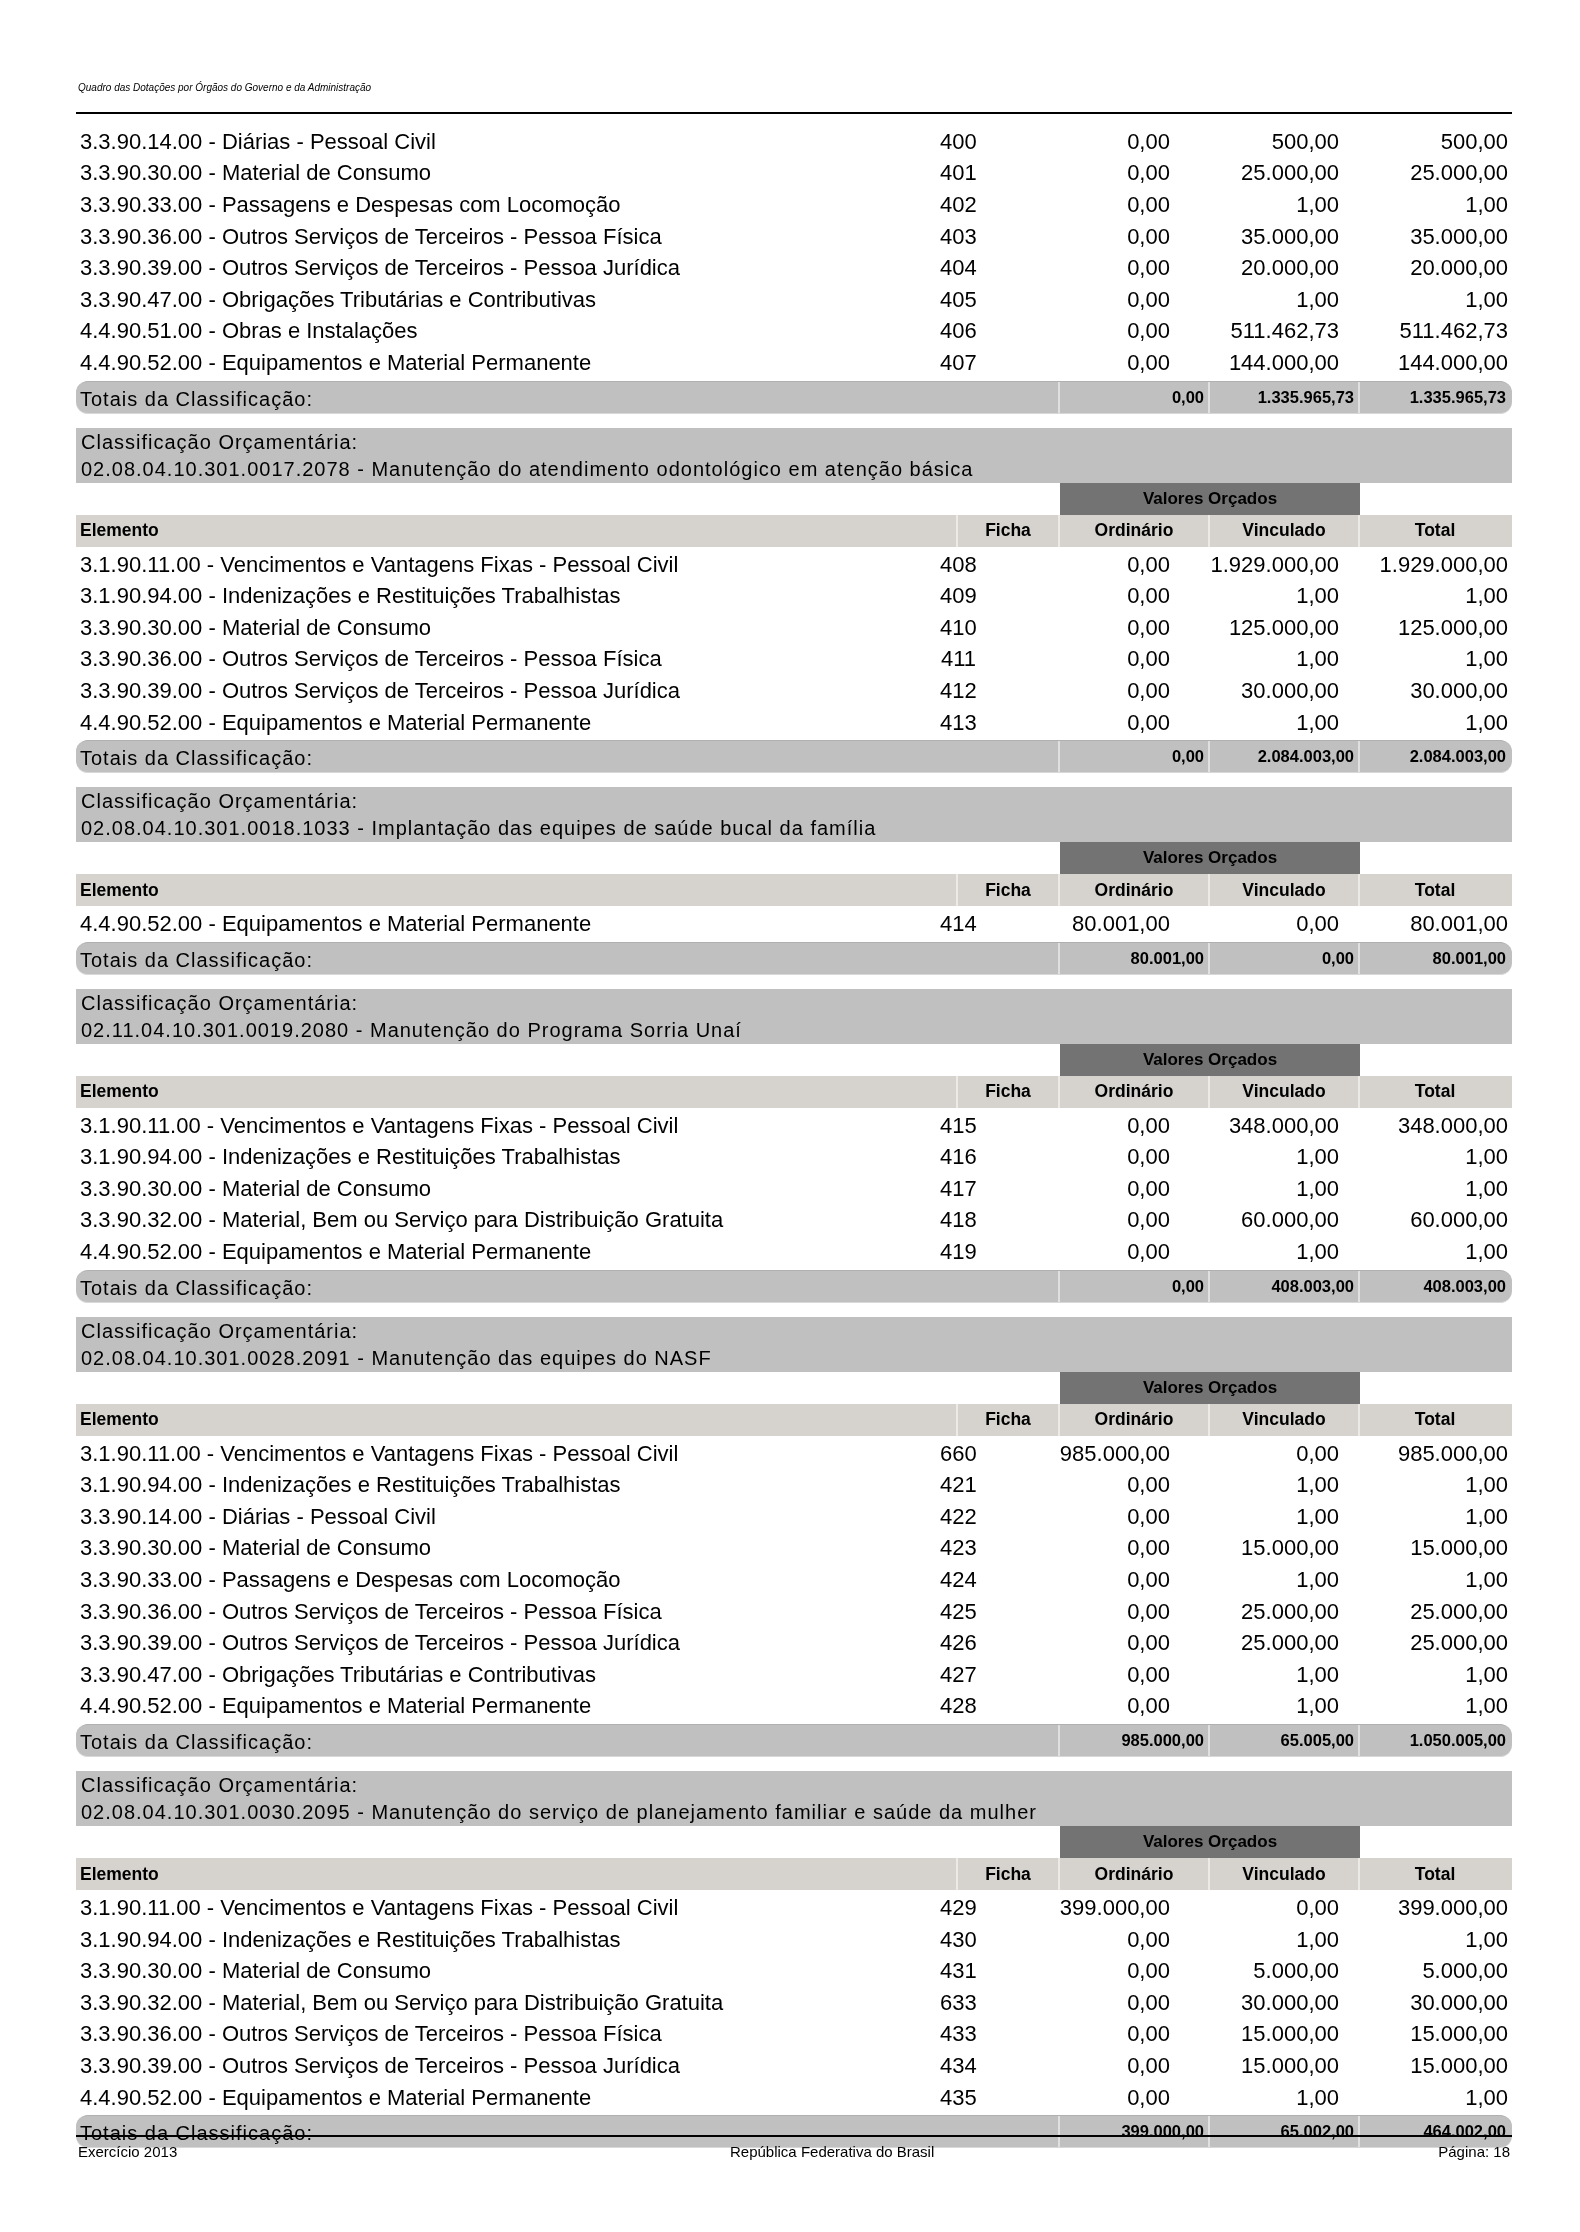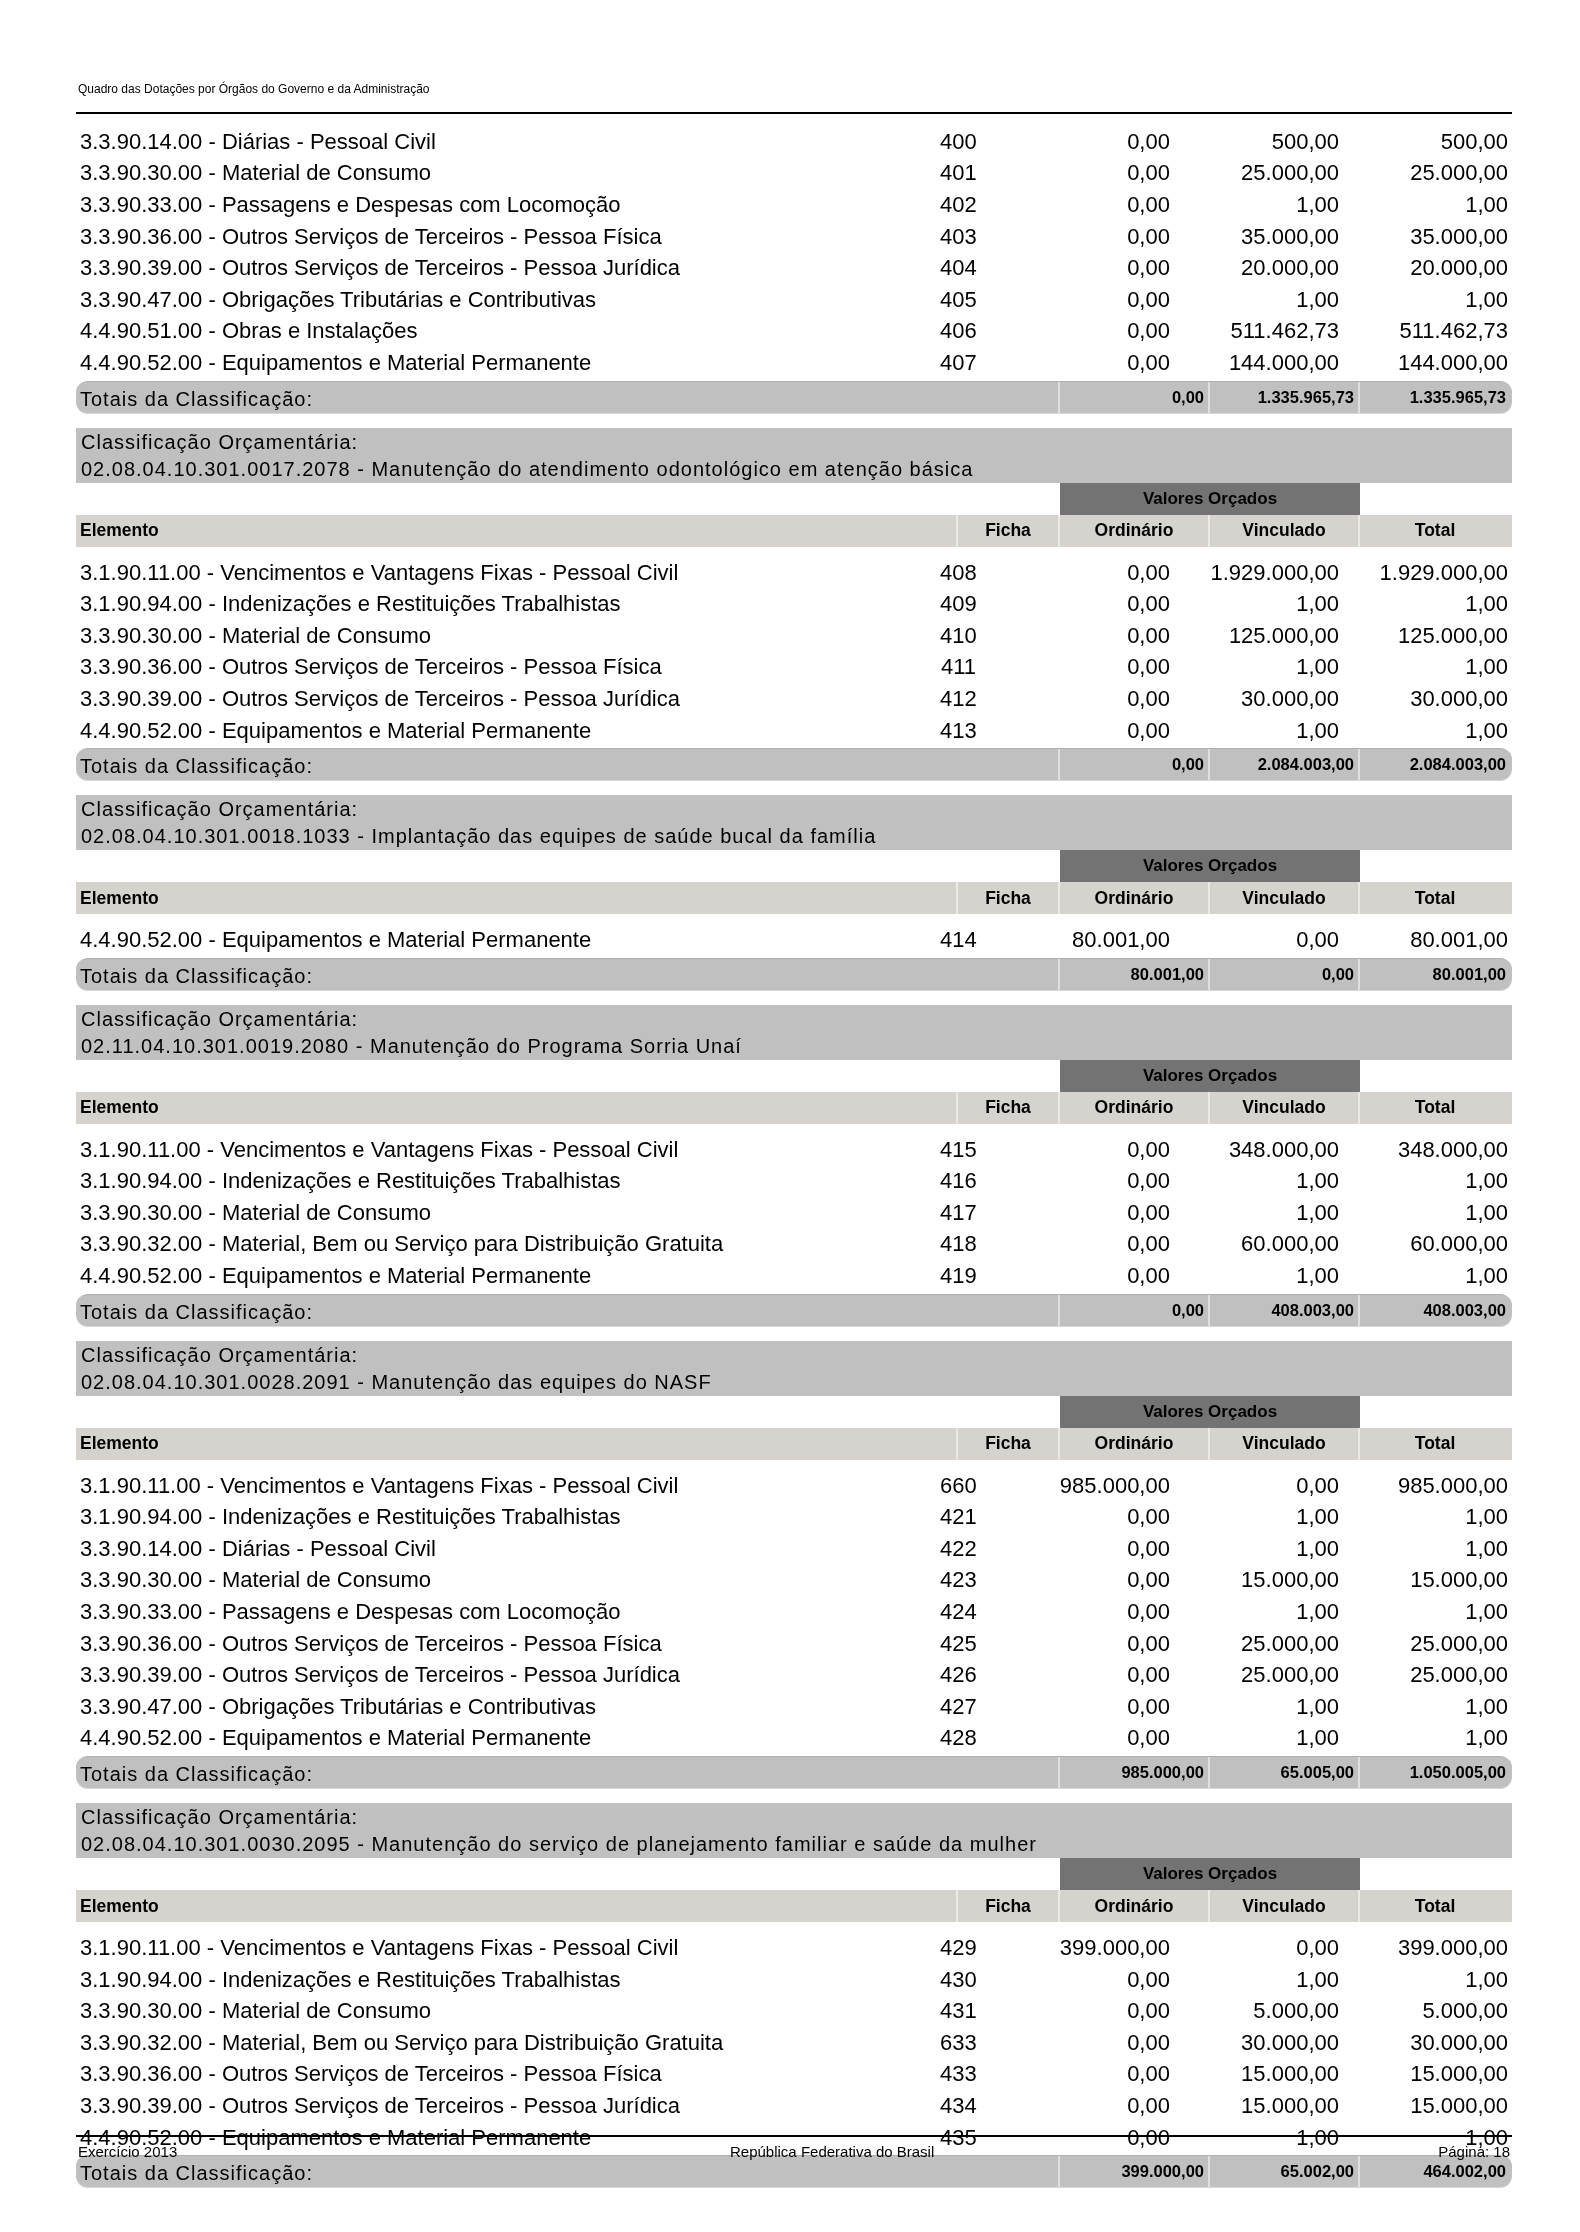--- a/index.html
+++ b/index.html
@@ -1,34 +1,34 @@
 <!DOCTYPE html>
 <html><head>
 <meta charset="utf-8">
 <style>
   html,body{margin:0;padding:0;background:#fff;}
   body{width:1580px;height:2232px;position:relative;overflow:hidden;font-family:"Liberation Sans",sans-serif;color:#000;}
-  .page-title{position:absolute;left:78px;top:82px;font-size:12px;}
+  .page-title{position:absolute;left:78px;top:82px;font-size:10px;font-style:italic;}
   .rule{position:absolute;left:76px;width:1436px;height:2px;background:#000;}
   .content{position:absolute;left:76px;top:126px;width:1436px;}
   .row{display:flex;height:31.6px;align-items:center;font-size:22px;gap:32px;}
   .c-el{width:882px;padding-left:4px;box-sizing:border-box;white-space:nowrap;}
   .c-fi{width:102px;text-align:center;}
   .c-or{width:150px;text-align:right;padding-right:4px;box-sizing:border-box;}
   .c-vi{width:150px;text-align:right;padding-right:4px;box-sizing:border-box;}
   .c-to{width:150px;text-align:right;padding-right:4px;box-sizing:border-box;}
   .totals{display:flex;height:31px;background:#c0c0c0;align-items:center;margin-top:2px;border-top:1px solid #b0b0b0;border-bottom:1px solid #d8d8d8;border-radius:12px;}
   .totals .lab{width:984px;font-size:20px;letter-spacing:1px;padding-left:4px;box-sizing:border-box;padding-top:4px;border-right:2px solid #e0e0e0;height:100%;display:flex;align-items:center;}
   .totals .v{width:150px;text-align:right;font-weight:bold;font-size:16.5px;padding-right:4px;box-sizing:border-box;border-right:2px solid #e0e0e0;height:100%;display:flex;align-items:center;justify-content:flex-end;}
   .totals .v:last-child{border-right:none;}
   .sec-head{margin-top:14px;background:#c0c0c0;height:55px;padding-left:5px;font-size:20px;letter-spacing:1px;line-height:27px;box-sizing:border-box;padding-top:1px;}
   .valores{display:flex;height:32px;}
   .valores .sp{width:984px;}
   .valores .vo{width:300px;background:#737373;text-align:center;font-weight:bold;font-size:17px;line-height:32px;border-right:1px solid #fff;}
-  .colhead{display:flex;height:32px;background:#d6d3ce;font-weight:bold;font-size:17.5px;align-items:flex-end;margin-bottom:10px;}
+  .colhead{display:flex;height:32px;background:#d6d3ce;font-weight:bold;font-size:17.5px;align-items:flex-end;margin-bottom:2px;}
   .colhead>div{height:100%;display:flex;align-items:center;box-sizing:border-box;border-right:2px solid #eceae6;}
   .colhead>div:last-child{border-right:none;}
   .colhead .c-el{padding-left:4px;}
   .colhead .c-fi,.colhead .c-or,.colhead .c-vi,.colhead .c-to{justify-content:center;padding-right:0;}
   .footer{position:absolute;top:2143px;font-size:15px;color:#000000;}
 </style>
 </head>
 <body>
 
 <div class="page-title">Quadro das Dotações por Órgãos do Governo e da Administração</div>

